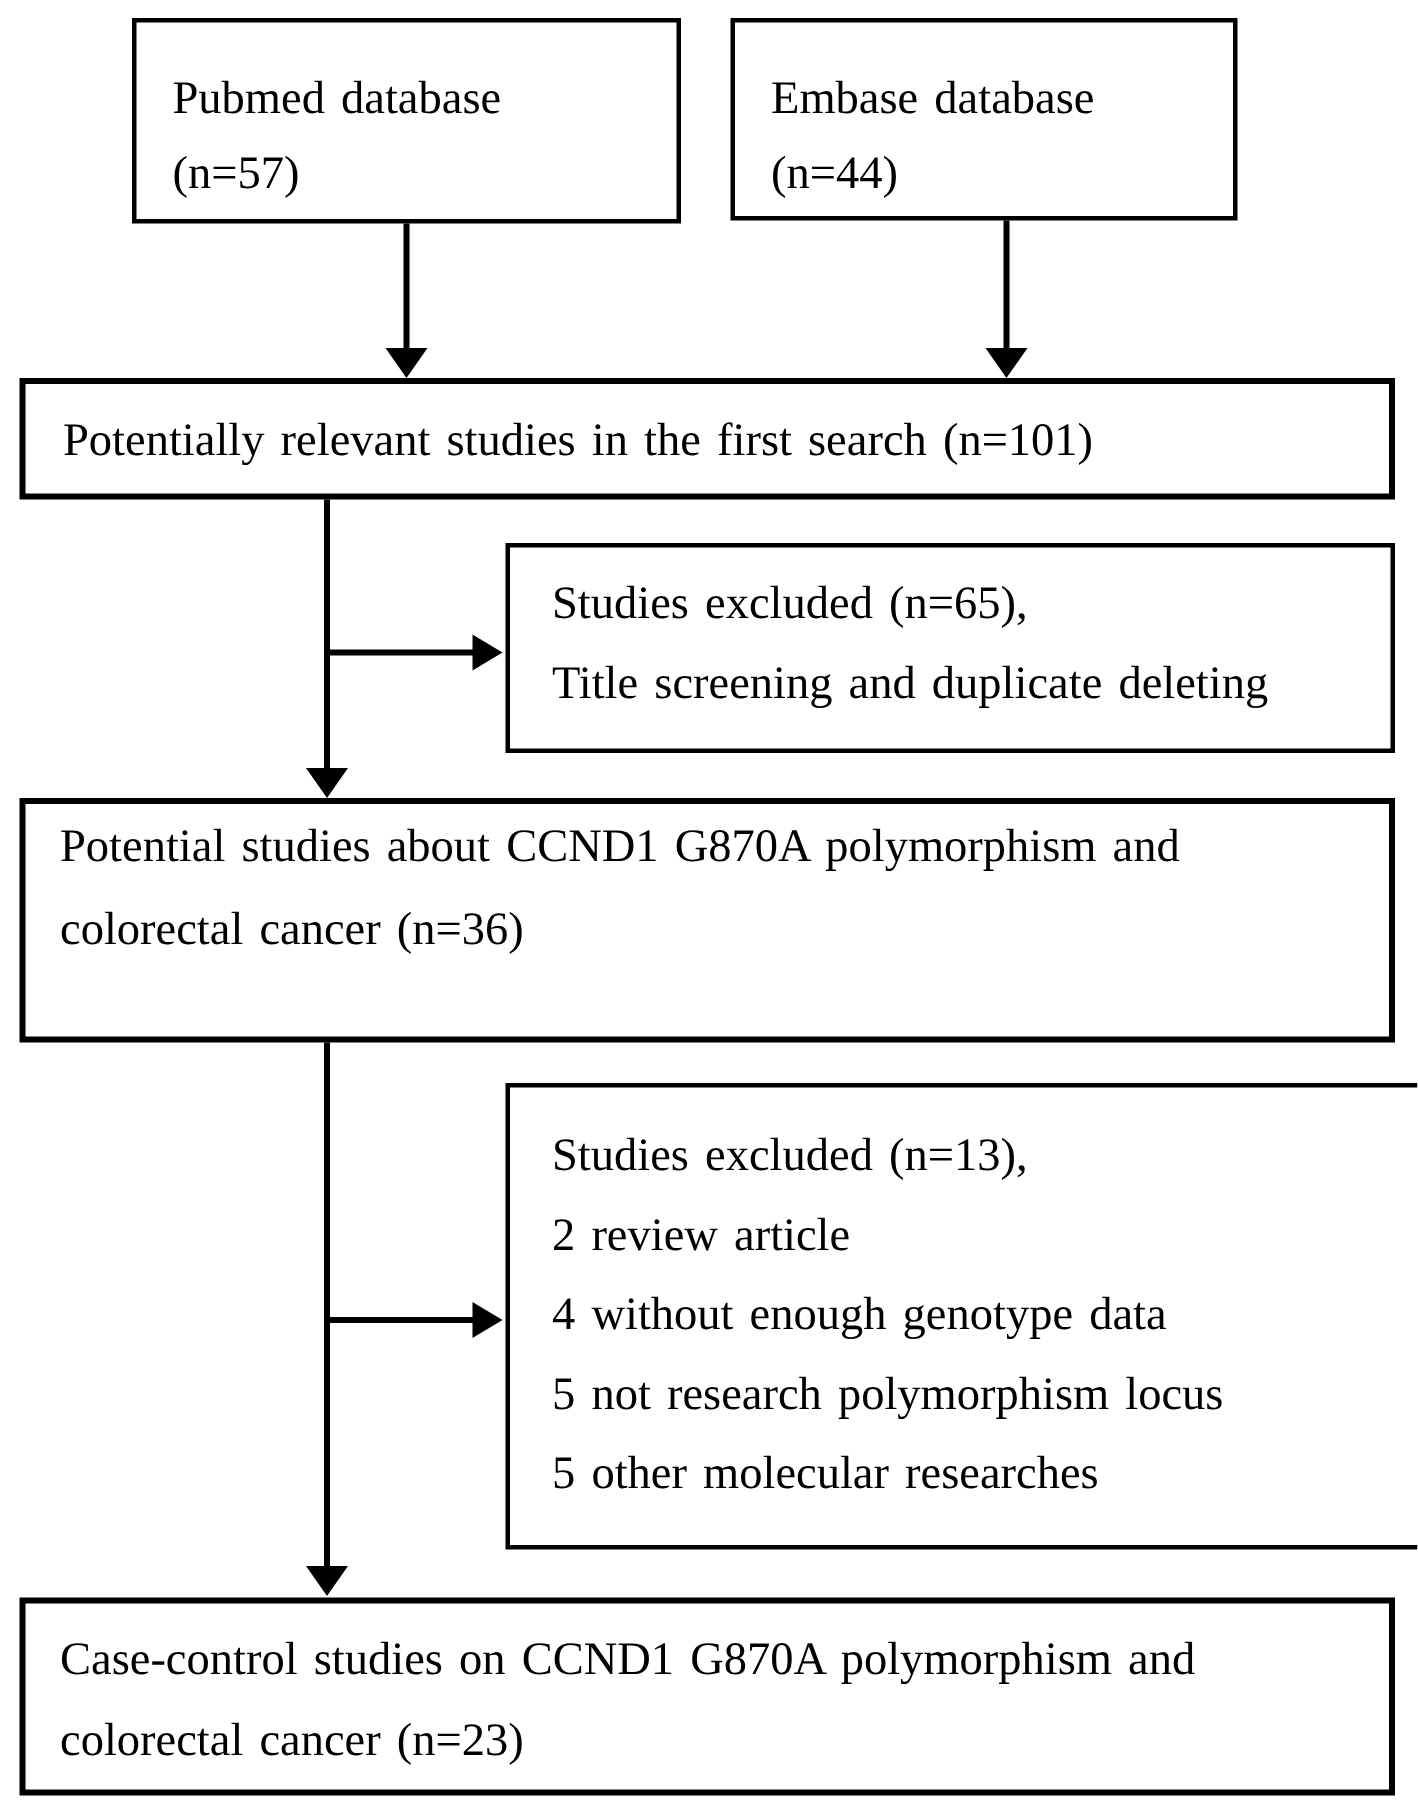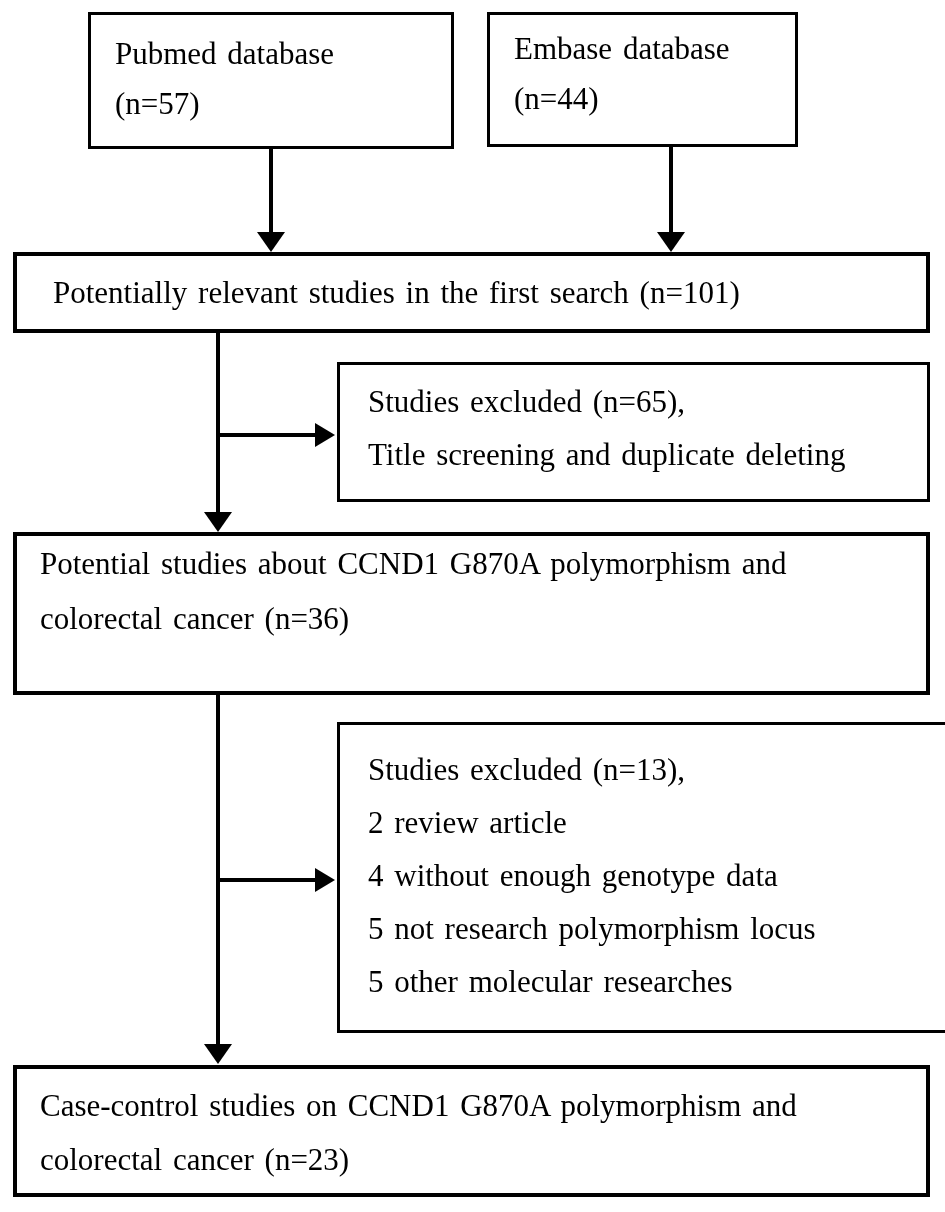--- a/index.html
+++ b/index.html
@@ -17,23 +17,23 @@
     position: absolute;
     background: #ffffff;
     border: 3px solid #000000;
     font-size: 31px;
     word-spacing: 3px;
   }
   .box .bline { white-space: nowrap; }
   .thick { border-width: 4px; }
 
   
-  .b-pubmed   { left: 88px;  top: 12px;   width: 366px; height: 137px; padding: 14px 8px 0 24px; line-height: 50px; }
-  .b-embase   { left: 487px; top: 12px;   width: 311px; height: 135px; padding: 9px 8px 0 24px; line-height: 50px; }
-  .b-search   { left: 13px;  top: 252px;  width: 917px; height: 81px;  padding: 0 8px 0 36px; line-height: 53px;
+  .b-pubmed   { left: 88px;  top: 12px;   width: 366px; height: 137px; padding: 25px 8px 0 24px; line-height: 50px; }
+  .b-embase   { left: 487px; top: 12px;   width: 338px; height: 135px; padding: 25px 8px 0 24px; line-height: 50px; }
+  .b-search   { left: 13px;  top: 252px;  width: 917px; height: 81px;  padding: 0 8px 0 25px; line-height: 53px;
                 display: flex; flex-direction: column; justify-content: center; }
   .b-excl1    { left: 337px; top: 362px;  width: 593px; height: 140px; padding: 10px 0 0 28px; line-height: 53px; }
   .b-potential{ left: 13px;  top: 532px;  width: 917px; height: 163px; padding: 0 8px 0 23px; line-height: 55px; }
   .b-excl2    { left: 337px; top: 722px;  width: 681px; height: 311px; padding: 18px 8px 0 28px; line-height: 53px; }
   .b-final    { left: 13px;  top: 1065px; width: 917px; height: 132px; padding: 10px 8px 0 23px; line-height: 54px; }
 
   
   .shaft { position: absolute; background: #000000; }
   .head-down {
     position: absolute; width: 0; height: 0;

